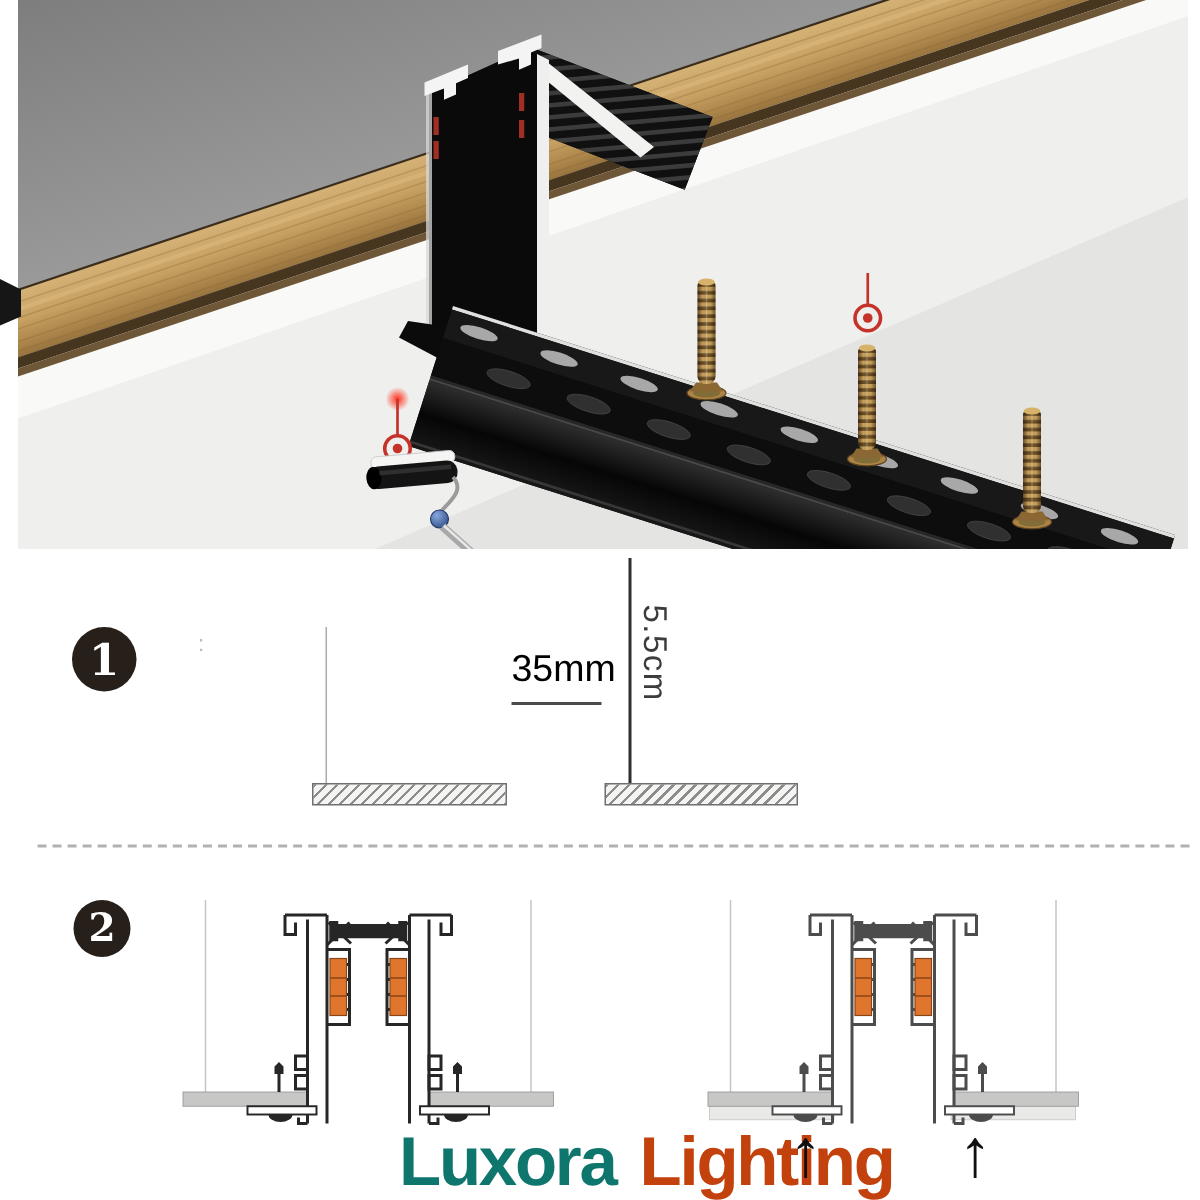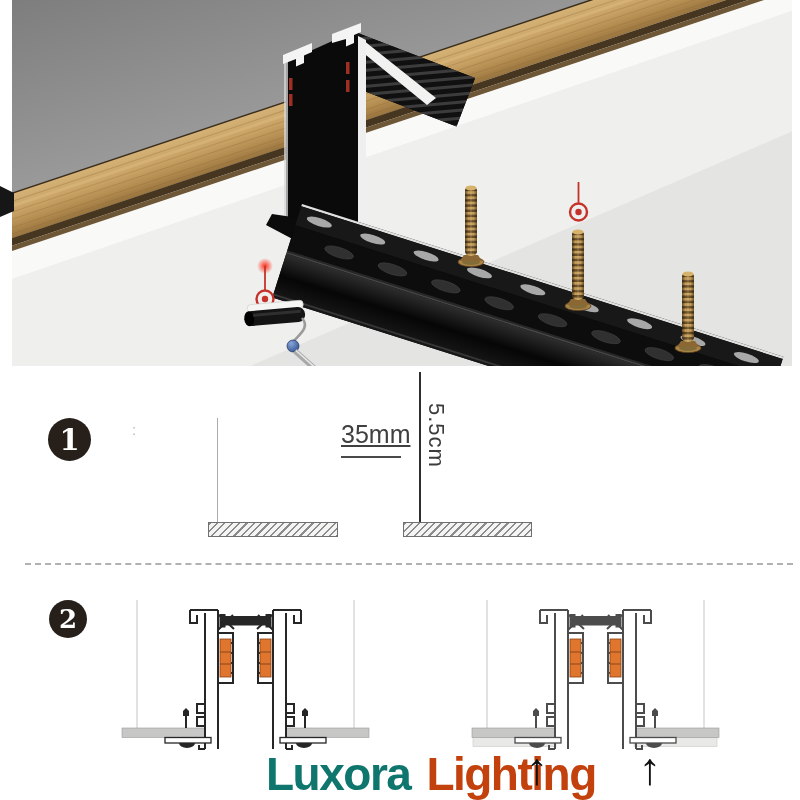--- a/index.html
+++ b/index.html
@@ -12,22 +12,22 @@
          font-family:"DejaVu Serif",serif;font-weight:bold;}
   #badge1{left:48px;top:418px;width:43px;height:43px;font-size:29px;}
   #badge2{left:49px;top:600px;width:38px;height:38px;font-size:26px;}
   #colon1{left:132px;top:421px;font-size:15px;color:#b9b9b9;}
   
   .hatchbar{height:13px;border:1.4px solid #6f6f6f;background:repeating-linear-gradient(135deg,#8c8c8c 0 1.6px,#f4f4f3 1.6px 5.2px);}
   #bar1{left:208px;top:522px;width:128px;}
   #bar2{left:403px;top:522px;width:127px;}
   #refline-a{left:217px;top:418px;width:1px;height:104px;background:#ababab;}
   #refline-b{left:419px;top:372px;width:2px;height:150px;background:#2e2e2e;}
-  #dim-w{left:341px;top:420px;width:60px;text-align:center;font-size:25px;color:#404040;
-         border-bottom:2px solid #4a4a4a;padding-bottom:7px;text-decoration:underline;}
+  #dim-w{left:341px;top:432px;width:60px;text-align:center;font-size:25px;color:#000000;
+         border-bottom:2px solid #4a4a4a;padding-bottom:7px;}
   #dim-h{left:423px;top:403px;font-size:22px;color:#3c3c3c;writing-mode:vertical-rl;letter-spacing:1px;}
   
   #divider{left:25px;top:563px;width:768px;border-top:2px dashed #b1b1b1;height:0;}
   
   .xsec{width:250px;height:162px;}
   #xsec-left{left:120px;top:600px;color:#262626;}
   #xsec-right{left:470px;top:600px;color:#4c4c4c;}
   .uparrow{top:746px;width:44px;text-align:center;font-size:45px;font-weight:700;color:#101010;z-index:6;line-height:1;}
   #arrow1{left:515px;} #arrow2{left:628px;}
   

